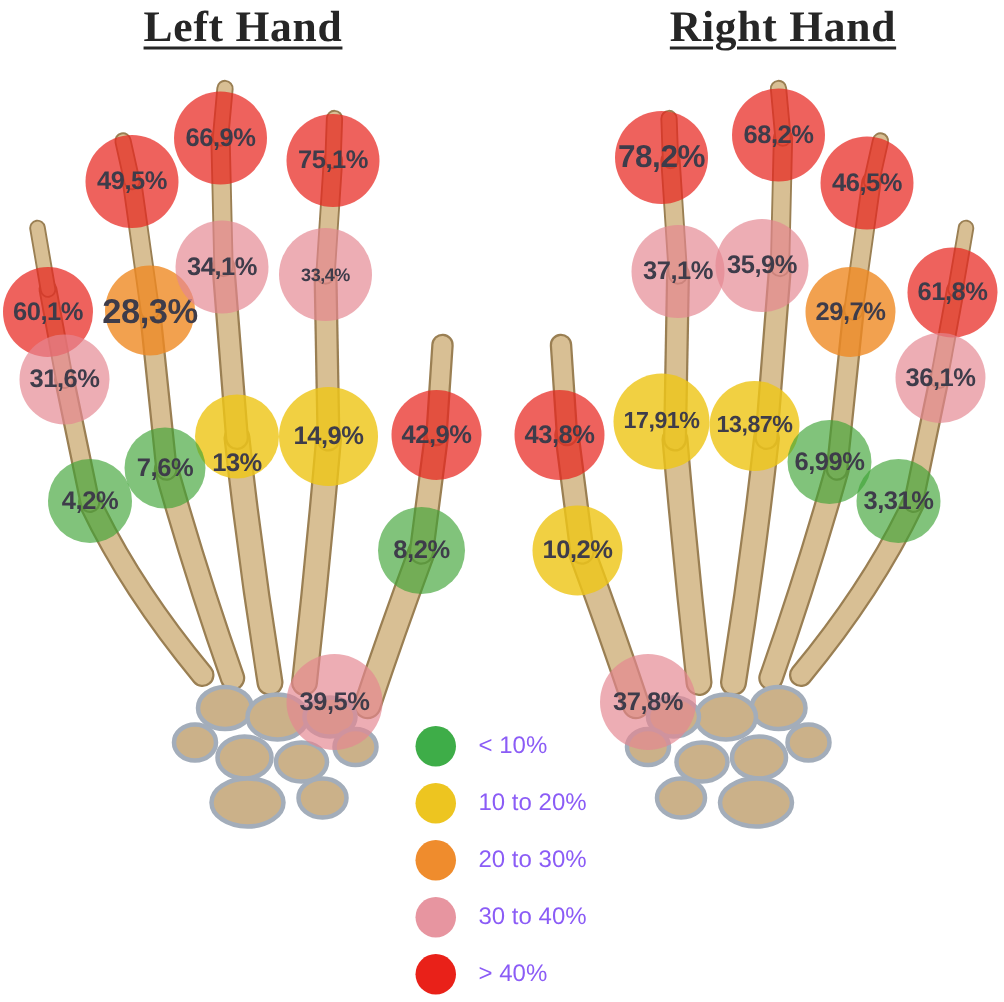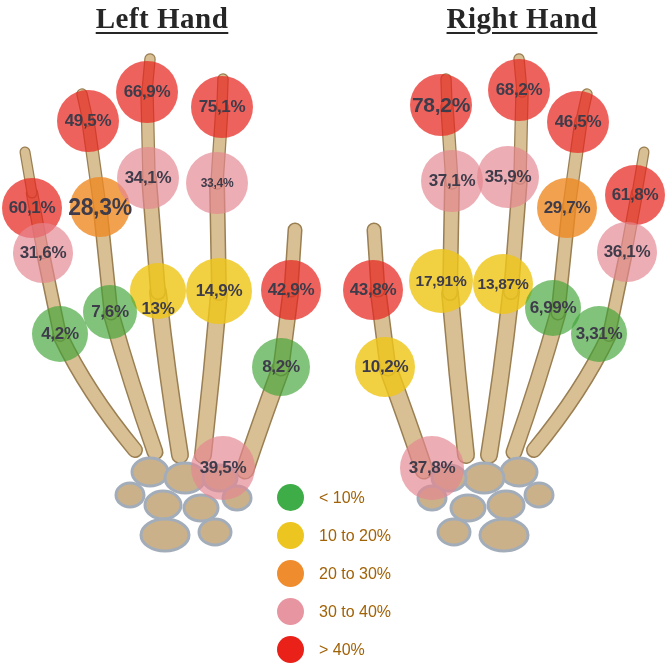--- a/index.html
+++ b/index.html
@@ -20,21 +20,21 @@
   .bi{stroke:#D8BF94;fill:none;stroke-linecap:round;}
   .ca{fill:#CBB189;stroke:#A3ADBA;stroke-width:3;}
   #markers{position:absolute;left:0;top:0;width:669px;height:668px;pointer-events:none;}
   .marker{
     position:absolute;border-radius:50%;display:flex;align-items:center;justify-content:center;
     font-weight:700;color:#3E3C4A;letter-spacing:-0.3px;white-space:nowrap;
   }
   .legend{position:absolute;left:277px;top:484px;}
   .legend-row{display:flex;align-items:center;height:27px;margin-bottom:11px;}
   .legend-swatch{width:27px;height:27px;border-radius:50%;margin-right:15px;flex:0 0 auto;}
-  .legend-label{font-size:16px;color:#a16207;}
+  .legend-label{font-size:16px;color:#8b5cf6;}
 </style>
 </head>
 <body>
 
 <div class="figure">
 
   <div class="hand-title" id="left-title">Left Hand</div>
   <div class="hand-title" id="right-title">Right Hand</div>
 
   <svg class="hand-svg" id="left-hand" width="320" height="515" viewBox="0 0 320 515">

